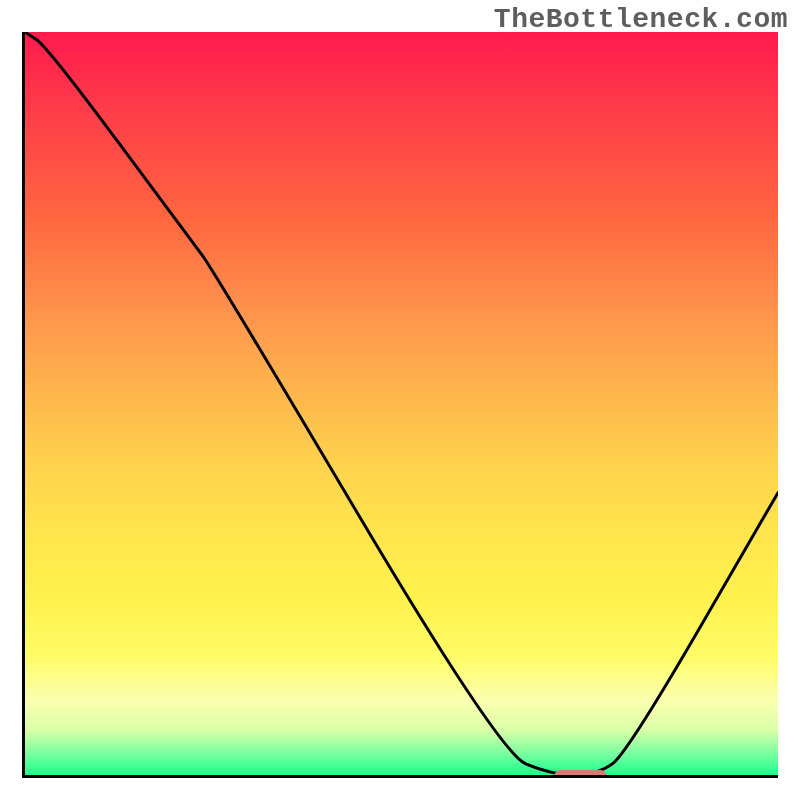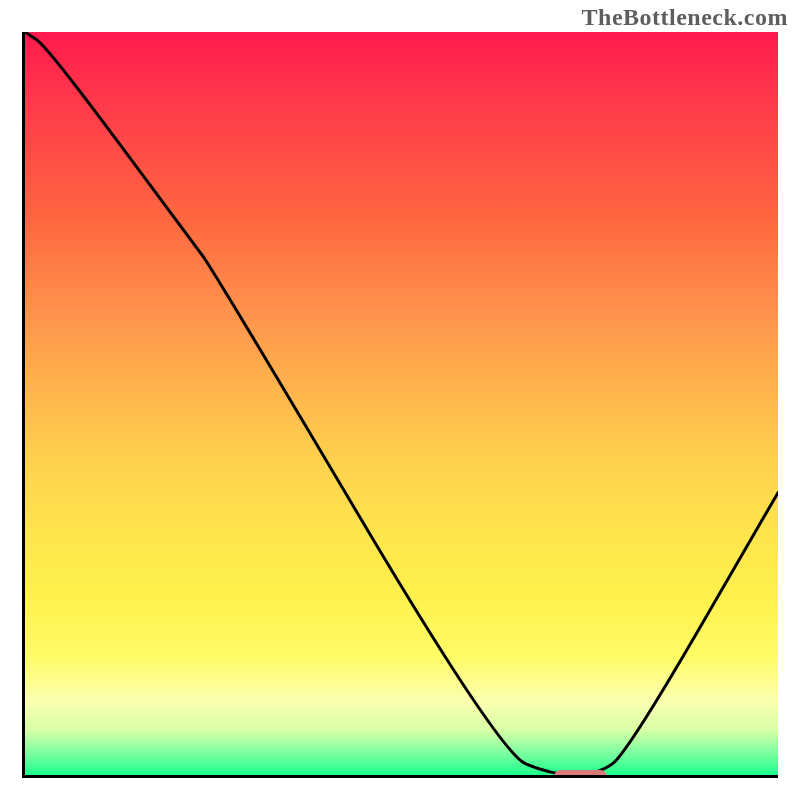--- a/index.html
+++ b/index.html
@@ -6,22 +6,22 @@
   html, body { width: 800px; height: 800px; overflow: hidden; background: #ffffff; }
   .chart-wrap {
     position: relative;
     width: 800px;
     height: 800px;
   }
   .watermark {
     position: absolute;
     top: 4px;
     right: 12px;
-    font-family: Liberation Serif, serif;
-    font-size: 24px;
+    font-family: Liberation Mono, monospace;
+    font-size: 28px;
     font-weight: bold;
     color: #5e5e5e;
     letter-spacing: 0.5px;
     z-index: 5;
   }
   .plot-area {
     position: absolute;
     left: 22px;
     top: 32px;
     width: 756px;

